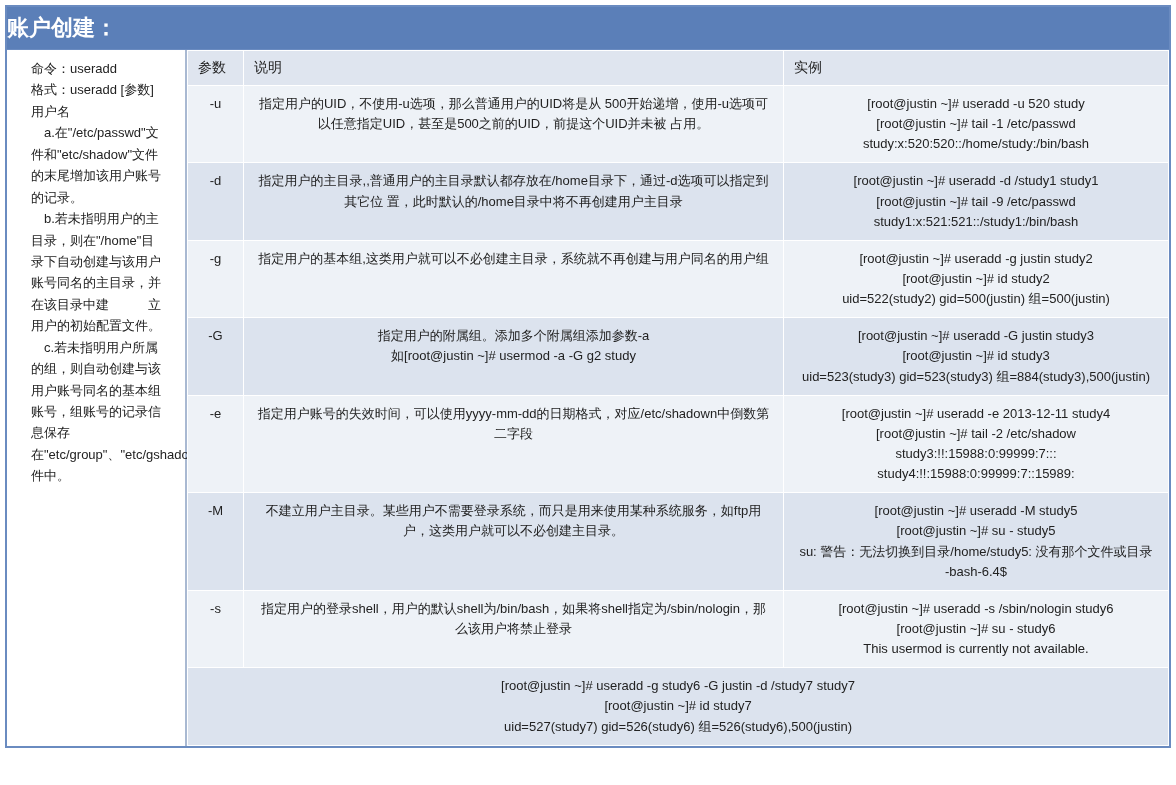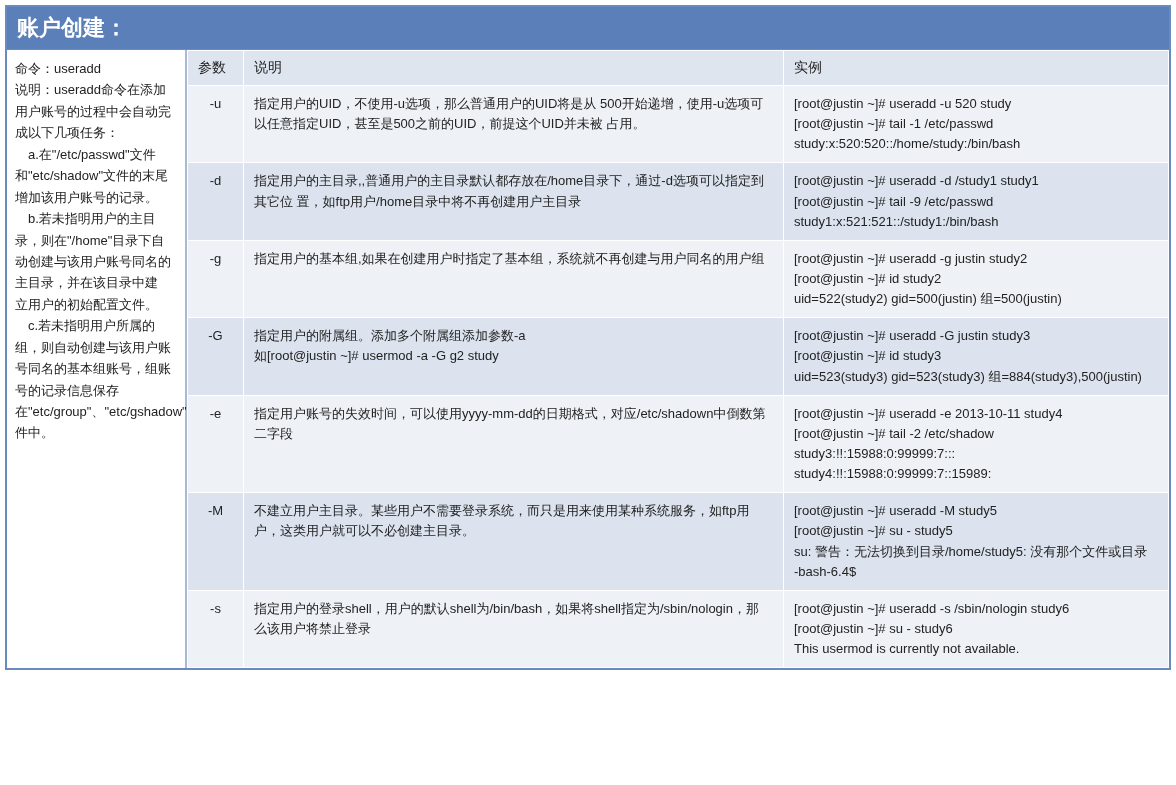--- a/index.html
+++ b/index.html
@@ -12,30 +12,30 @@
     }
     .container {
       border: 2px solid #6a8bc0;
       width: 100%;
     }
     .title-bar {
       background: #5b7fb8;
       color: #fff;
       font-size: 22px;
       font-weight: bold;
-      padding: 6px 10px;
+      padding: 6px 0;
       border-bottom: 1px solid #6a8bc0;
     }
     .layout {
       display: flex;
       align-items: stretch;
     }
     .left-panel {
       width: 180px;
-      padding: 8px 8px;
+      padding: 8px 24px;
       color: #222;
       line-height: 1.65;
       font-size: 13px;
       background: #fff;
       border-right: 2px solid #a9b9d2;
     }
     .left-panel p { margin-bottom: 0; }
     .right-table {
       flex: 1;
       border-collapse: collapse;
@@ -55,34 +55,34 @@
       vertical-align: top;
       border: 1px solid #fff;
       line-height: 1.55;
       font-size: 13px;
       color: #222;
     }
     .right-table tbody tr:nth-child(odd) td { background: #eef2f7; }
     .right-table tbody tr:nth-child(even) td { background: #dce3ee; }
     .col-param { width: 56px; text-align: center; }
     .col-desc  { width: 540px; }
-    .example-cell { white-space: pre-line; }
+    .example-cell { white-space: pre-line; text-align: center; }
     .footer-row td {
       background: #dce3ee !important;
     }
   </style>
 </head>
 <body>
 
 <div class="container">
   <div class="title-bar">账户创建：</div>
   <div class="layout">
     <div class="left-panel">
       <p>命令：useradd</p>
-      <p>说明：useradd命令在添加用户账号的过程中会自动完成以下几项任务：</p>
+      <p>格式：useradd [参数] 用户名</p>
       <p>　a.在"/etc/passwd"文件和"etc/shadow"文件的末尾增加该用户账号的记录。</p>
       <p>　b.若未指明用户的主目录，则在"/home"目录下自动创建与该用户账号同名的主目录，并在该目录中建　　　立用户的初始配置文件。</p>
       <p>　c.若未指明用户所属的组，则自动创建与该用户账号同名的基本组账号，组账号的记录信息保存 在"etc/group"、"etc/gshadow"文件中。</p>
     </div>
     <table class="right-table">
       <thead>
         <tr>
           <th class="col-param">参数</th>
           <th class="col-desc">说明</th>
           <th>实例</th>
@@ -91,59 +91,64 @@
       <tbody id="tbody">
           <tr>
             <td class="col-param">-u</td>
             <td class="col-desc example-cell">指定用户的UID，不使用-u选项，那么普通用户的UID将是从 500开始递增，使用-u选项可以任意指定UID，甚至是500之前的UID，前提这个UID并未被 占用。</td>
             <td class="example-cell">[root@justin ~]# useradd -u 520 study
 [root@justin ~]# tail -1 /etc/passwd
 study:x:520:520::/home/study:/bin/bash</td>
           </tr>
           <tr>
             <td class="col-param">-d</td>
-            <td class="col-desc example-cell">指定用户的主目录,,普通用户的主目录默认都存放在/home目录下，通过-d选项可以指定到其它位 置，如ftp用户/home目录中将不再创建用户主目录</td>
+            <td class="col-desc example-cell">指定用户的主目录,,普通用户的主目录默认都存放在/home目录下，通过-d选项可以指定到其它位 置，此时默认的/home目录中将不再创建用户主目录</td>
             <td class="example-cell">[root@justin ~]# useradd -d /study1 study1
 [root@justin ~]# tail -9 /etc/passwd
 study1:x:521:521::/study1:/bin/bash</td>
           </tr>
           <tr>
             <td class="col-param">-g</td>
-            <td class="col-desc example-cell">指定用户的基本组,如果在创建用户时指定了基本组，系统就不再创建与用户同名的用户组</td>
+            <td class="col-desc example-cell">指定用户的基本组,这类用户就可以不必创建主目录，系统就不再创建与用户同名的用户组</td>
             <td class="example-cell">[root@justin ~]# useradd -g justin study2
 [root@justin ~]# id study2
 uid=522(study2) gid=500(justin) 组=500(justin)</td>
           </tr>
           <tr>
             <td class="col-param">-G</td>
             <td class="col-desc example-cell">指定用户的附属组。添加多个附属组添加参数-a
 如[root@justin ~]# usermod -a -G g2 study</td>
             <td class="example-cell">[root@justin ~]# useradd -G justin study3
 [root@justin ~]# id study3
 uid=523(study3) gid=523(study3) 组=884(study3),500(justin)</td>
           </tr>
           <tr>
             <td class="col-param">-e</td>
             <td class="col-desc example-cell">指定用户账号的失效时间，可以使用yyyy-mm-dd的日期格式，对应/etc/shadown中倒数第二字段</td>
-            <td class="example-cell">[root@justin ~]# useradd -e 2013-10-11 study4
+            <td class="example-cell">[root@justin ~]# useradd -e 2013-12-11 study4
 [root@justin ~]# tail -2 /etc/shadow
 study3:!!:15988:0:99999:7:::
 study4:!!:15988:0:99999:7::15989:</td>
           </tr>
           <tr>
             <td class="col-param">-M</td>
             <td class="col-desc example-cell">不建立用户主目录。某些用户不需要登录系统，而只是用来使用某种系统服务，如ftp用户，这类用户就可以不必创建主目录。</td>
             <td class="example-cell">[root@justin ~]# useradd -M study5
 [root@justin ~]# su - study5
 su: 警告：无法切换到目录/home/study5: 没有那个文件或目录
 -bash-6.4$</td>
           </tr>
           <tr>
             <td class="col-param">-s</td>
             <td class="col-desc example-cell">指定用户的登录shell，用户的默认shell为/bin/bash，如果将shell指定为/sbin/nologin，那 么该用户将禁止登录</td>
             <td class="example-cell">[root@justin ~]# useradd -s /sbin/nologin study6
 [root@justin ~]# su - study6
 This usermod is currently not available.</td>
           </tr>
+          <tr class="footer-row">
+            <td colspan="3" class="example-cell">[root@justin ~]# useradd -g study6 -G justin -d /study7 study7
+[root@justin ~]# id study7
+uid=527(study7) gid=526(study6) 组=526(study6),500(justin)</td>
+          </tr>
         </tbody>
     </table>
   </div>
 </div>
 
 </body></html>

